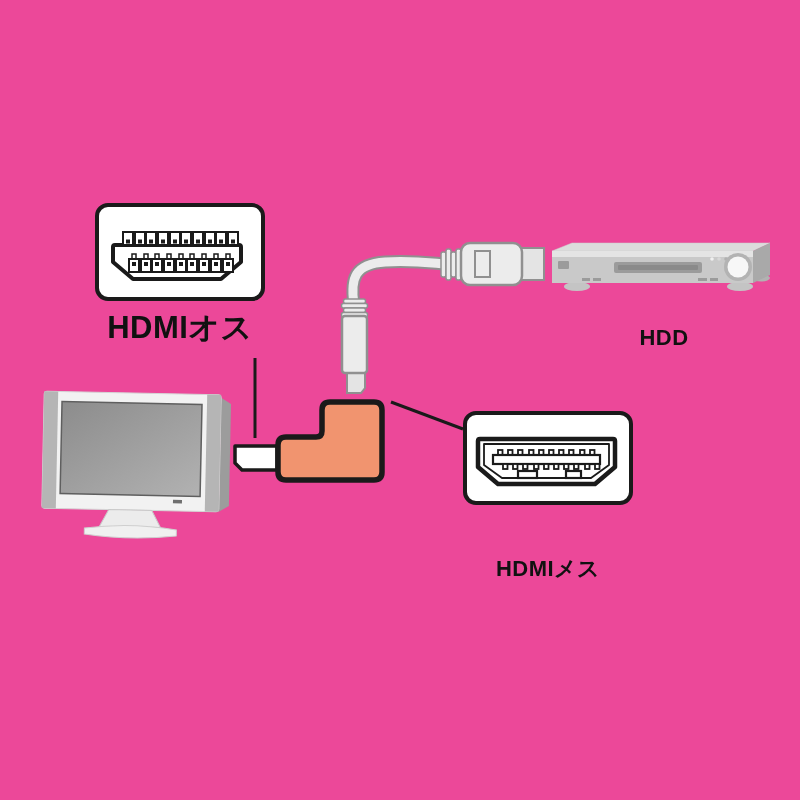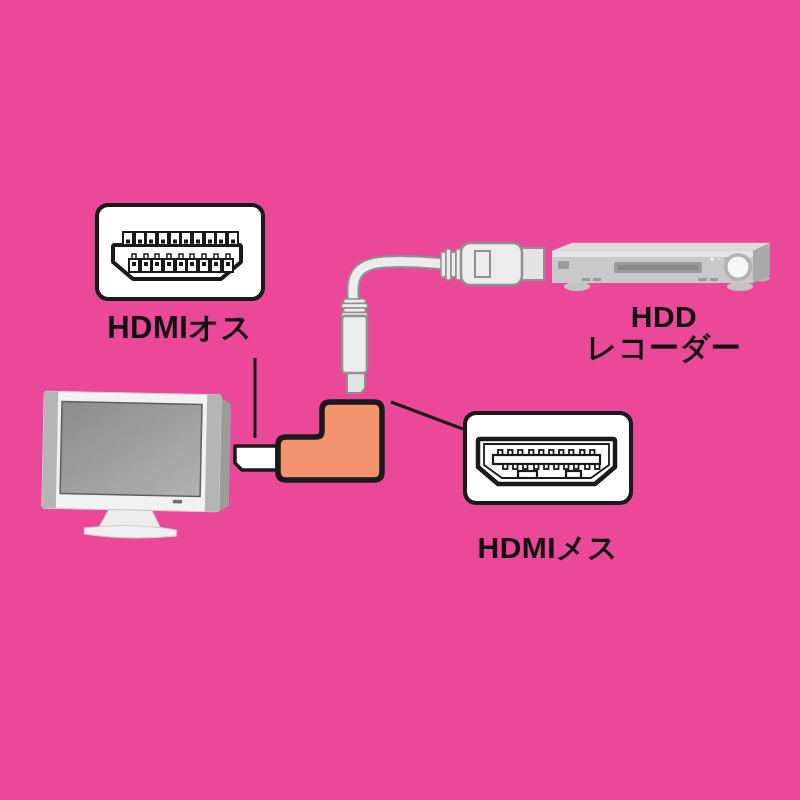--- a/index.html
+++ b/index.html
@@ -6,21 +6,21 @@
   .canvas{
     position:relative;width:800px;height:800px;background:#fff;
     font-family:"Liberation Sans","DejaVu Sans",sans-serif;overflow:hidden;
   }
   .canvas svg{position:absolute;display:block;}
   .label{
     position:absolute;font-weight:700;color:#111;text-align:center;
     letter-spacing:0.5px;white-space:nowrap;
   }
   .label.size-l{font-size:31px;line-height:33px;}
-  .label.size-m{font-size:30px;line-height:31px;}
+  .label.size-m{font-size:22px;line-height:31px;margin-top:21px;}
   .label.tv{font-size:28px;letter-spacing:0;}
   .overlay{left:0;top:0;pointer-events:none;}
 </style>
 </head>
 <body>
 
 <div class="canvas" style="background: #ec4899; padding-left: 32px;">
 
   <svg style="left:94px;top:202px" width="172" height="100" viewBox="0 0 172 100">
     <defs>
@@ -78,21 +78,20 @@
     <rect x="150" y="40" width="9" height="3" fill="#9b9b9b"></rect>
     <rect x="162" y="40" width="8" height="3" fill="#9b9b9b"></rect>
     <circle cx="164" cy="21" r="1.8" fill="#f0f0f0"></circle>
     <circle cx="171" cy="21" r="1.8" fill="#d8d8d8"></circle>
     <circle cx="178" cy="21" r="1.8" fill="#b0b0b0"></circle>
     <circle cx="190" cy="29" r="14" fill="#b3b3b3"></circle>
     <circle cx="190" cy="29" r="10.5" fill="#f7f7f7"></circle>
   </svg>
   <div class="label size-m" style="left:574px;top:301px;width:180px;">
     <div>HDD</div>
-    <div>レコーダー</div>
   </div>
 
   <svg style="left:335px;top:238px" width="220" height="165" viewBox="0 0 220 165">
     <path d="M19,66 C15,40 20,26 50,24 C78,22.5 96,25 110,26" fill="none" stroke="#909090" stroke-width="13" stroke-linecap="round"></path>
     <path d="M19,66 C15,40 20,26 50,24 C78,22.5 96,25 110,26" fill="none" stroke="#ececec" stroke-width="9" stroke-linecap="round"></path>
 
     <g>
       <rect x="106" y="14" width="5" height="25" rx="2" fill="#ececec" stroke="#909090" stroke-width="1.5"></rect>
       <rect x="111" y="11" width="5" height="31" rx="2" fill="#ececec" stroke="#909090" stroke-width="1.5"></rect>
       <rect x="116" y="14" width="5" height="25" rx="2" fill="#ececec" stroke="#909090" stroke-width="1.5"></rect>

